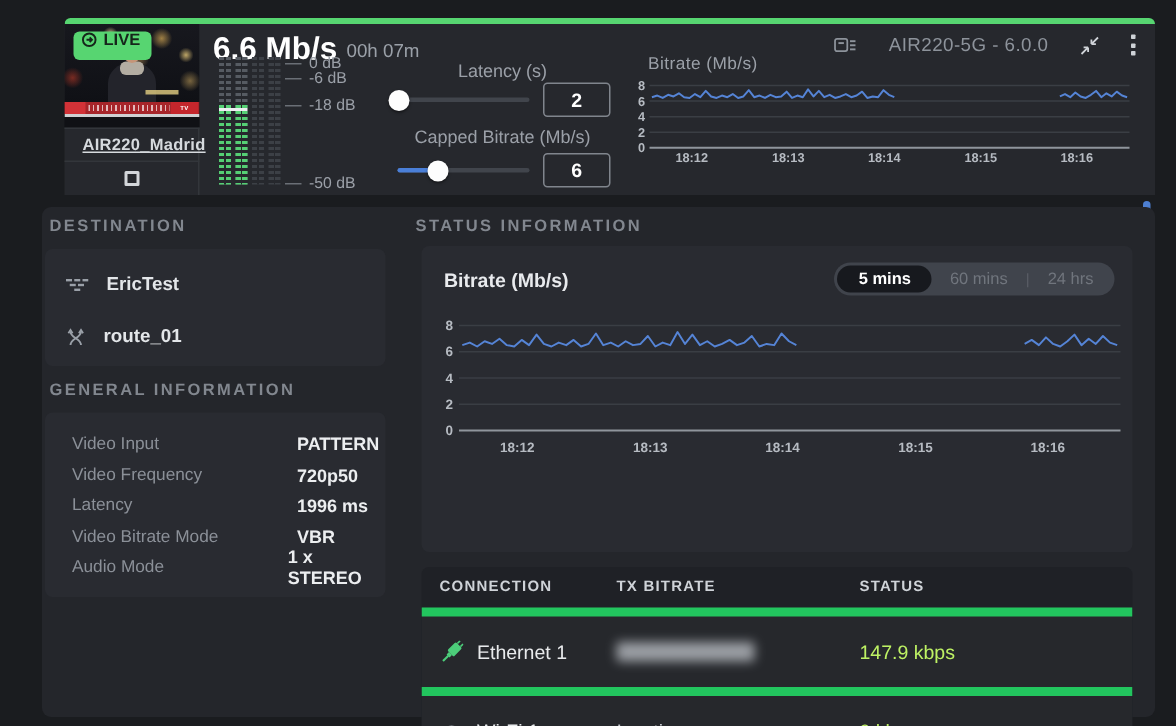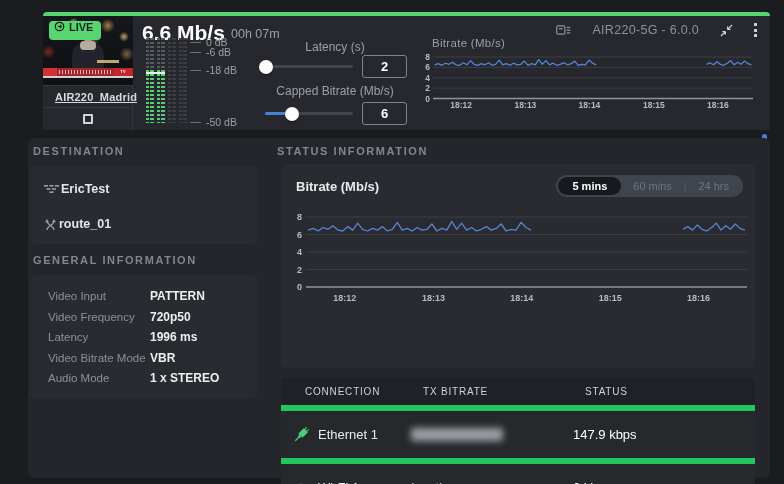--- a/index.html
+++ b/index.html
@@ -81,44 +81,44 @@
   .kebab i { width:3px; height:3px; background:#cfd3d8; border-radius:.5px; }
 
   
   .scrollbar-thumb { position:absolute; left:762px; top:134px; width:5px; height:280px; background:#4d7fd2; border-radius:3px; cursor:grab; }
 
   
   .panel { position:absolute; left:28px; top:138px; width:742px; height:340px; background:#24262b; border-radius:6px; }
   .section-title { position:absolute; font-size:11px; font-weight:bold; letter-spacing:1.6px; color:#82878f; }
   .card { position:absolute; background:#292b31; border-radius:5px; }
 
-  .dest-item { position:absolute; left:14px; display:flex; align-items:center; gap:2px; cursor:pointer; }
+  .dest-item { position:absolute; left:14px; display:flex; align-items:flex-end; gap:12px; cursor:pointer; }
   .dest-item span { font-size:12.5px; font-weight:bold; color:#e3e6e9; }
 
   .info-rows { padding:11px 0 0 18px; }
-  .info-row { height:20.5px; display:flex; align-items:center; }
+  .info-row { height:20.5px; display:flex; align-items:center;gap:48px; }
   .info-row .k { width:102px; font-size:11.5px; color:#8b9098; }
   .info-row .v { font-size:12px; font-weight:bold; color:#eceef0; }
 
   .net-card-head { position:absolute; left:15px; top:11px; right:12px; display:flex; justify-content:space-between; align-items:center; }
   .chart-title { font-size:13px; font-weight:bold; color:#e8eaed; }
   .tabs { display:inline-flex; align-items:center; background:#40444c; border-radius:12px; padding:2px; }
   .tab { font-size:11px; color:#70757d; padding:2px 12px; border-radius:10px; cursor:pointer; background:none; border:none; font-family:inherit; }
   .tab.active { background:#17191e; color:#fff; font-weight:bold; padding:3px 14px; }
   .tab-div { color:#595e66; font-size:10px; }
   .big-chart { position:absolute; left:5px; top:41px; }
   svg text.tick { fill:#b6bbc2; font-weight:bold; }
 
   .table-card { position:absolute; background:#1f2126; border-radius:5px; overflow:hidden; }
   .t-head { display:grid; grid-template-columns:118px 162px 1fr; padding:0 12px; height:27px; align-items:center; }
-  .t-head span { font-size:10px; font-weight:normal; letter-spacing:.8px; color:#cfd3d8;margin-left:12px; }
+  .t-head span { font-size:10px; font-weight:bold; letter-spacing:.8px; color:#cfd3d8; }
   .t-row { display:grid; grid-template-columns:118px 162px 1fr; padding:0 12px; height:53px; align-items:center;
     background:#26282c; border-top:6px solid #22c55e; }
   .conn-cell { display:flex; align-items:center; gap:9px; font-size:13px; color:#e8eaec; }
-  .tx-cell { font-size:13px; color:#ffffff; }
+  .tx-cell { font-size:13px; color:#bef264; }
   .blur-blob { width:92px; height:13px; background:#b9bdc3; opacity:.8; border-radius:2px; filter:blur(3.5px); }
   .status-cell { font-size:13px; color:#c9cdd3; }
 </style>
 </head>
 <body>
 
 <div class="page">
 
   <header class="header-card">
 

